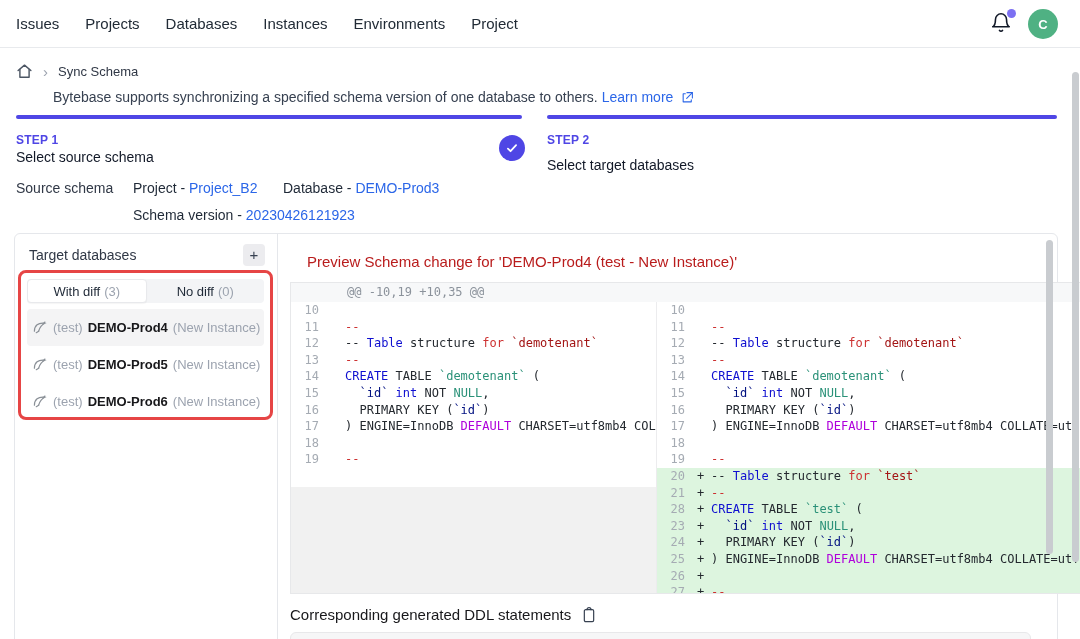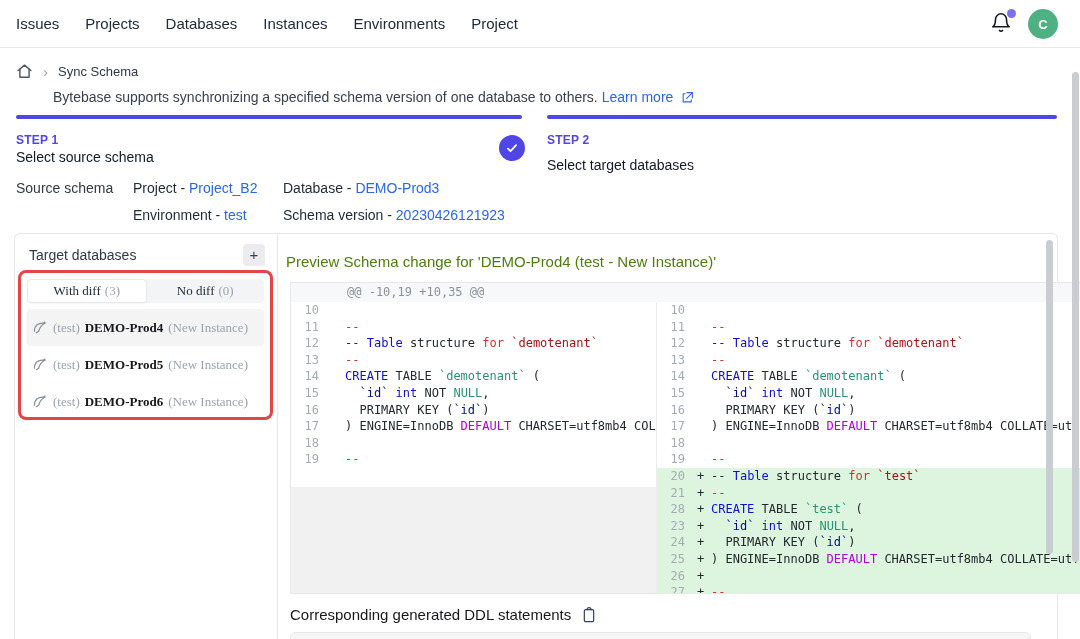--- a/index.html
+++ b/index.html
@@ -59,21 +59,21 @@
   .tab .count { color:#9ca3af; }
   .tab.active { background:#fff; border:1px solid #e8e9ec; box-shadow:0 1px 1px rgba(0,0,0,.04); }
   #db-list { position:absolute; left:6px; top:36px; width:237px; }
   .db-item { height:37px; display:flex; align-items:center; gap:5px; padding-left:6px;
     font-size:13px; border-radius:4px; cursor:pointer; white-space:nowrap; }
   .db-item.selected { background:#f4f4f5; }
   .db-env, .db-note { color:#9ca3af; }
   .db-name { color:#18181b; font-weight:700; }
 
   
-  #preview-title { position:absolute; left:271px; top:19px; font-size:15px; color:#4d7c0f; font-weight:500; white-space:nowrap; }
+  #preview-title { position:absolute; left:292px; top:19px; font-size:15px; color:#b91c1c; font-weight:500; white-space:nowrap; }
   #diff-editor { position:absolute; left:275px; top:48px; width:871px; height:312px;
     border:1px solid #e7e8ea; overflow:hidden; background:#fff;
     font-family:"DejaVu Sans Mono", monospace; font-size:12px; }
   #diff-header { height:19px; line-height:19px; background:#f7f8f9; color:#8b929b;
     padding-left:56px; white-space:pre; }
   #diff-panes { display:flex; height:293px; }
   #pane-left { width:366px; border-right:1px solid #ececee; overflow:hidden; position:relative; }
   #pane-right { flex:1; overflow:hidden; position:relative; }
   .dl { height:16.6px; line-height:16.6px; display:flex; white-space:pre; }
   .dl .ln { width:40px; text-align:right; padding-right:12px; color:#a5abb3; flex:none; }
@@ -142,31 +142,30 @@
 </div>
 <span class="step-label" style="left: 16px; top: 133px; color: rgb(79, 70, 229);">STEP 1</span>
 <span class="step-title" style="left:16px; top:149px;">Select source schema</span>
 <span class="step-label" style="left: 547px; top: 133px; color: rgb(79, 70, 229);">STEP 2</span>
 <span class="step-title" style="left:547px; top:157px;">Select target databases</span>
 
 <span id="source-label">Source schema</span>
 <div id="source-schema-fields">
     <div class="field"><span>Project - </span><span class="link" style="color: rgb(43, 102, 232);">Project_B2</span></div>
     <div class="field"><span>Database - </span><span class="link" style="color: rgb(43, 102, 232);">DEMO-Prod3</span></div>
-    <div class="field"><span>Environment - </span><span class="link" style="color: rgb(43, 102, 232);">test</span></div>
     <div class="field"><span>Schema version - </span><span class="link" style="color: rgb(43, 102, 232);">20230426121923</span></div>
   </div>
 
 <div id="card">
   <div id="left-col">
     <div id="target-header">
       <span id="target-title">Target databases</span>
       <button id="add-target-button">+</button>
     </div>
-    <div id="red-box" style="border: 3px solid rgb(230, 69, 69); font-family: Liberation Serif, serif;">
+    <div id="red-box" style="border: 3px solid rgb(230, 69, 69);">
       <div id="tabbar">
           <div class="tab active">
             <span>With diff</span>
             <span class="count">(3)</span>
           </div>
           <div class="tab">
             <span>No diff</span>
             <span class="count">(0)</span>
           </div>
         </div>

